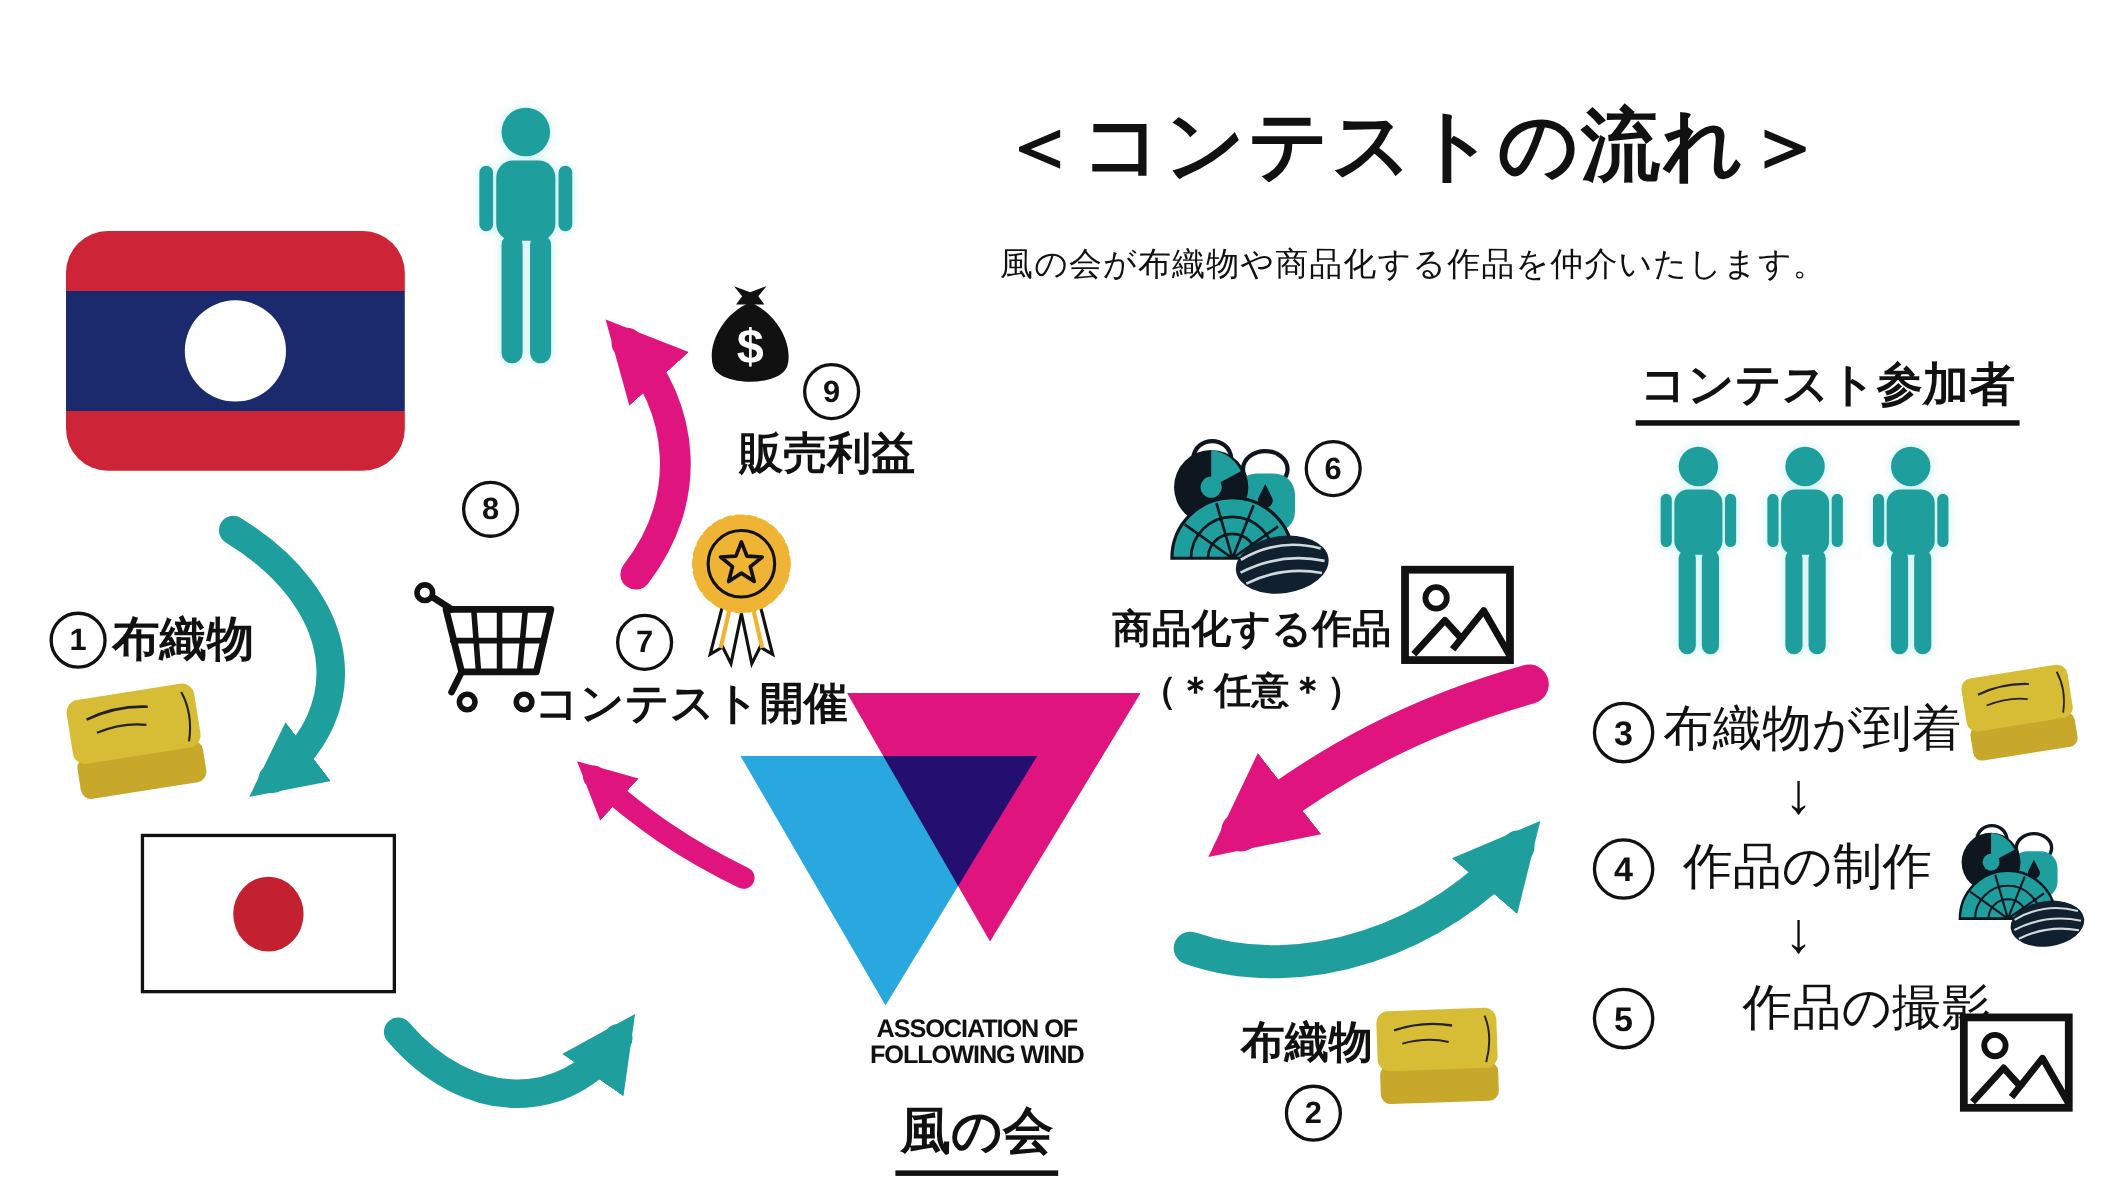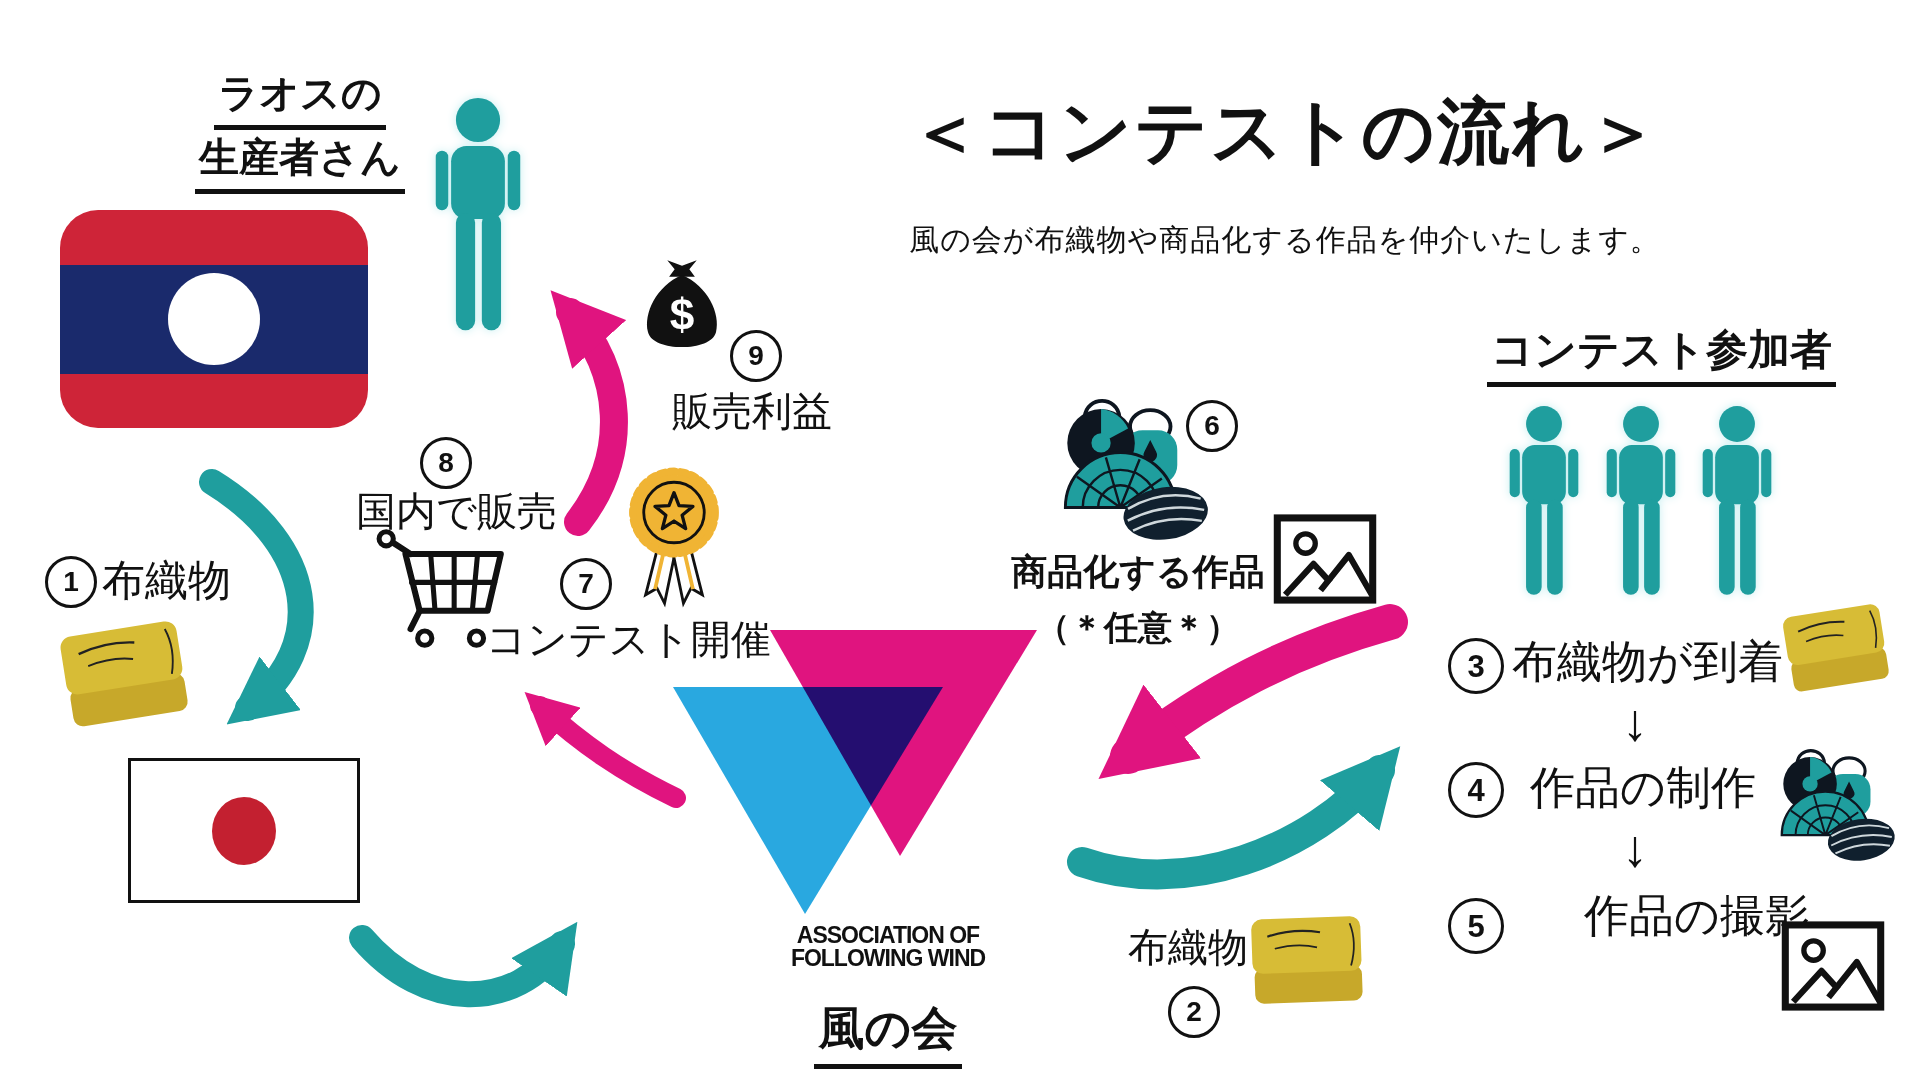--- a/index.html
+++ b/index.html
@@ -7,21 +7,21 @@
          font-family:"Liberation Sans","DejaVu Sans",sans-serif;color:#111}
   .abs{position:absolute}
   .ctr{text-align:center}
   .title{font-size:72px;font-weight:800;letter-spacing:2px;white-space:nowrap}
   .subtitle{font-size:30px;font-weight:400;letter-spacing:1px}
   .jp-b{font-weight:700}
   .uline{display:inline-block;border-bottom:5px solid #111;padding:0 4px 4px}
   .cnum{display:inline-flex;align-items:center;justify-content:center;width:46px;height:46px;
         border:3px solid #111;border-radius:50%;font-weight:700;font-size:28px;background:#fff;line-height:1}
   .cnum.big{width:50px;height:50px;font-size:31px}
-  .label40{font-size:40px;font-weight:400;white-space:nowrap}
+  .label40{font-size:40px;font-weight:700;white-space:nowrap}
   .label44{font-size:45px;font-weight:400;white-space:nowrap}
   .label36{font-size:36px;font-weight:700;white-space:nowrap}
   .downglyph{font-size:52px;font-weight:800}
   .person{color:var(--teal);filter:drop-shadow(0 0 5px #c6eef0)}
   .s-ink{stroke:#111;fill:none;stroke-linecap:round;stroke-linejoin:round}
   
   .laos-flag{width:308px;height:218px;border-radius:38px;overflow:hidden;
      background:linear-gradient(180deg,var(--laos-red) 0 25%,var(--laos-blue) 25% 75%,var(--laos-red) 75% 100%)}
   .laos-flag .disc{position:absolute;left:50%;top:50%;width:92px;height:92px;margin:-46px 0 0 -46px;
      background:#fff;border-radius:50%}
@@ -124,43 +124,38 @@
         <path d="M47 83 L38 101" class="s-ink" stroke-width="6"></path>
         <circle cx="52" cy="110" r="7" class="s-ink" stroke-width="5"></circle>
         <circle cx="103" cy="110" r="7" class="s-ink" stroke-width="5"></circle>
       </symbol>
     </defs>
   </svg>
 
   <div class="abs ctr title" style="left:795px;top:84px;width:980px">＜コンテストの流れ＞</div>
   <div class="abs ctr subtitle" style="left:795px;top:220px;width:980px">風の会が布織物や商品化する作品を仲介いたします。</div>
 
-  <div class="abs ctr" style="left:140px;top:66px;width:320px;font-size:40px">
-    <span class="uline jp-b">ラオスの</span><br>
-    <span class="uline jp-b">生産者さん</span>
-  </div>
   <svg class="abs person" style="left:430px;top:90px" width="96" height="252" viewBox="0 0 100 250">
       <use href="#person"></use>
     </svg>
   <div class="abs laos-flag" style="left:60px;top:210px">
     <span class="disc"></span>
   </div>
 
   <span class="abs cnum" style="left:45px;top:556px">1</span>
   <span class="abs label40" style="left:102px;top:552px;font-size:43px">布織物</span>
   <svg class="abs" style="left:52px;top:606px" width="142" height="136" viewBox="0 0 150 140">
       <use href="#cloth"></use>
     </svg>
 
   <div class="abs japan-flag" style="left:128px;top:758px">
     <span class="disc"></span>
   </div>
 
   <span class="abs cnum" style="left:420px;top:437px">8</span>
-  <span class="abs label40" style="left:356px;top:484px">国内で販売</span>
   <svg class="abs" style="left:372px;top:526px" width="142" height="128" viewBox="0 0 140 125">
       <use href="#cart"></use>
     </svg>
 
   <svg class="abs" style="left:636px;top:256px" width="92" height="104" viewBox="0 0 100 112">
     <use href="#moneybag"></use>
     <text x="50" y="80" text-anchor="middle" font-size="48" font-weight="bold" fill="#fff">$</text>
   </svg>
   <span class="abs cnum" style="left:730px;top:330px">9</span>
   <span class="abs label40" style="left:672px;top:384px">販売利益</span>

